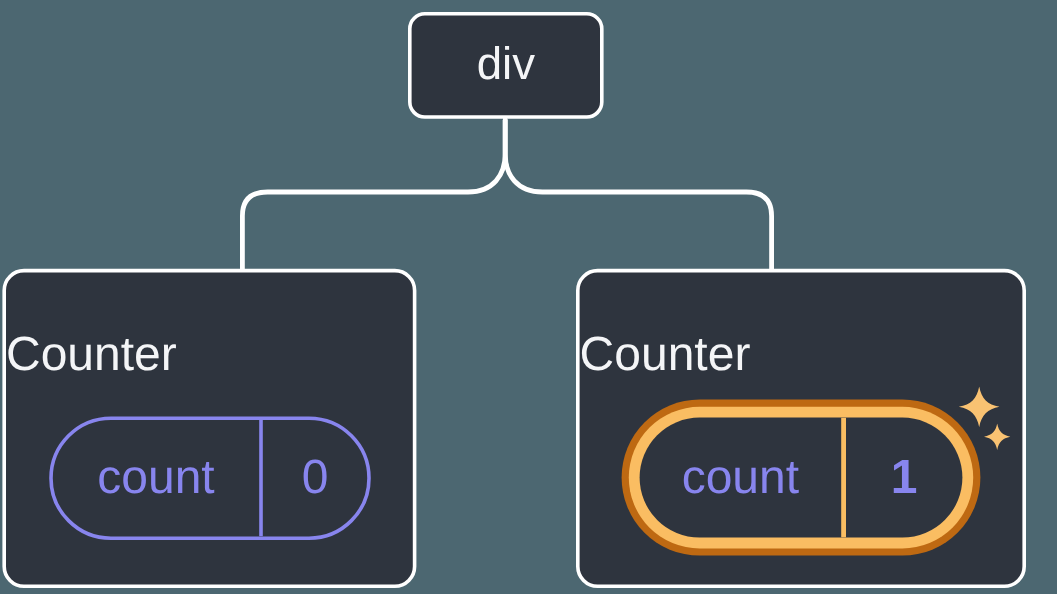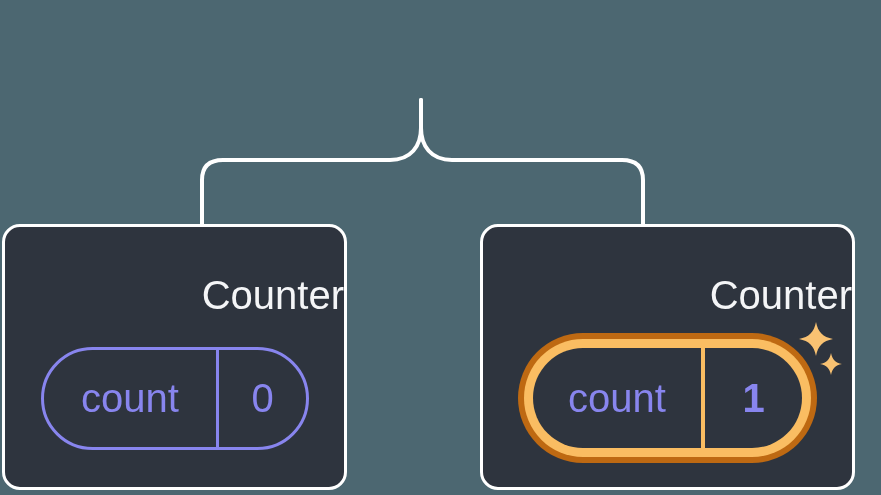--- a/index.html
+++ b/index.html
@@ -35,21 +35,21 @@
     background: var(--card, #2E343E);
     border: 3px solid var(--stroke, #FFFFFF);
     border-radius: 18px;
   }
   .card-left  { left: 2px;   width: 345px; }
   .card-right { left: 480px; width: 375px; }
   .card-title {
     position: absolute;
     top: 48px; left: 0;
     width: 100%;
-    text-align: right;
+    text-align: left;
     color: var(--text, #F4F5F7);
     font-size: 40px;
     line-height: 1;
   }
   
   .pill {
     position: absolute;
     left: 36px; top: 120px;
     width: 268px; height: 103px;
     box-sizing: border-box;
@@ -113,20 +113,23 @@
 </head>
 <body>
 
 <div class="canvas" style="--background: #4C6771; --card: #2E343E; --stroke: #FFFFFF; --text: #F4F5F7; --purple: #8885EE; --orange-dark: #BE6912; --orange-light: #FABD62; --sparkle: #F9C272;">
 
   <svg class="connector" width="881" height="495" viewBox="0 0 881 495">
     <path d="M421 100 L421 128 C421 146 411 160 390 160 L223 160 Q202 160 202 180 L202 226" style="stroke: var(--stroke, #FFFFFF);" stroke-width="4" fill="none" stroke-linecap="round"></path>
     <path d="M421 100 L421 128 C421 146 431 160 452 160 L622 160 Q643 160 643 180 L643 226" style="stroke: var(--stroke, #FFFFFF);" stroke-width="4" fill="none" stroke-linecap="round"></path>
   </svg>
 
+  <div class="node-root">
+    <span>div</span>
+  </div>
 
   <div class="card card-left">
     <div class="card-title">Counter</div>
     <div class="pill">
       <div class="cell-key">count</div>
       <div class="cell-val">0</div>
     </div>
   </div>
 
   <div class="card card-right">

